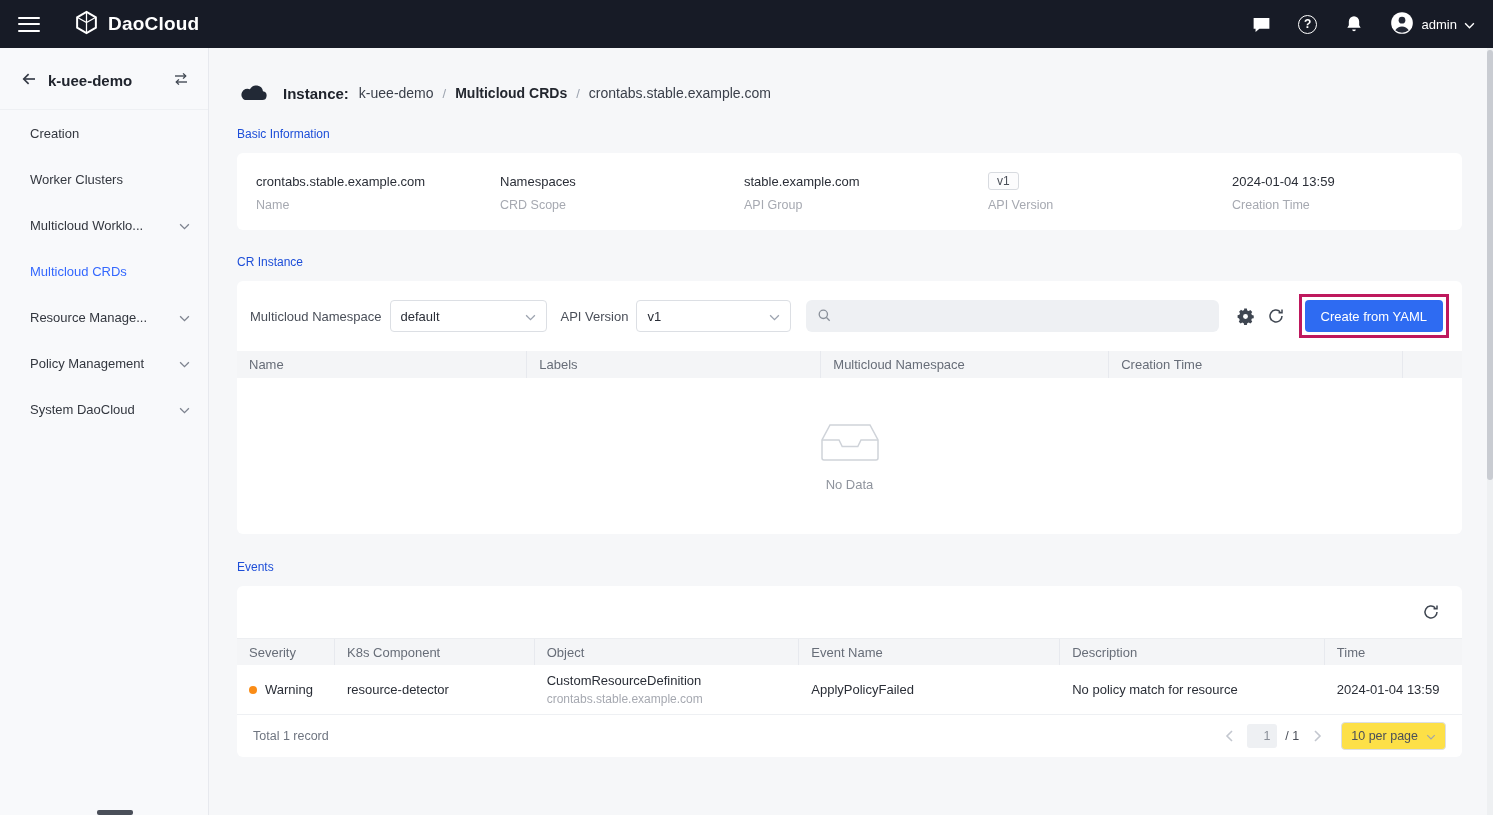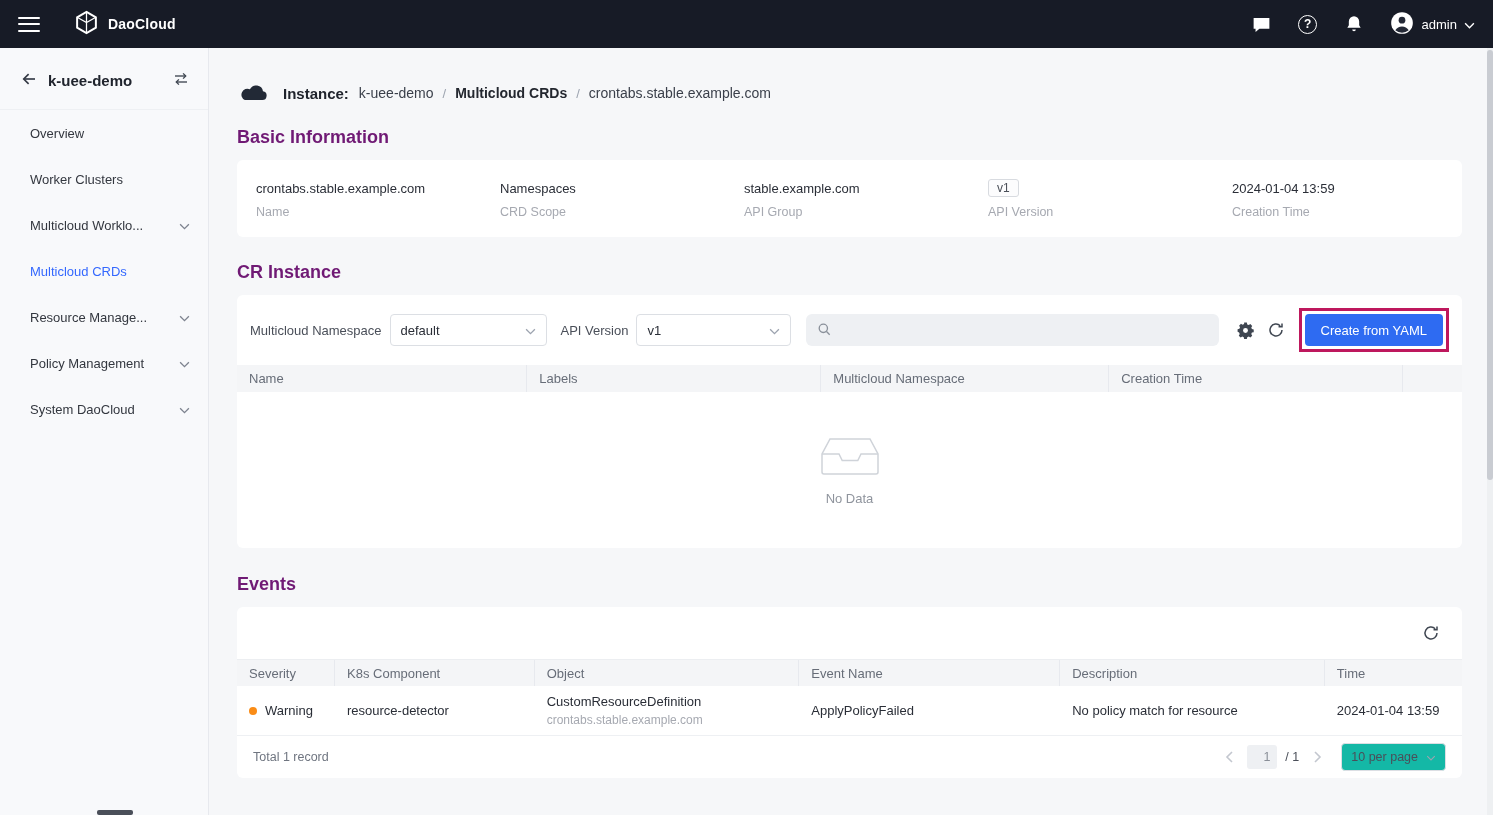--- a/index.html
+++ b/index.html
@@ -4,21 +4,21 @@
 <style>
   * { margin:0; padding:0; box-sizing:border-box; }
   html,body { width:1493px; height:815px; overflow:hidden; }
   body { font-family:"Liberation Sans",sans-serif; background:#f6f7f9; color:#2a2e37; position:relative; font-size:13px; }
 
   
   .topbar { height:48px; background:#171b26; display:flex; align-items:center; padding:0 18px; color:#fff; }
   .hamburger { width:22px; height:15px; display:flex; flex-direction:column; justify-content:space-between; cursor:pointer; }
   .hamburger i { display:block; height:2px; background:#fff; border-radius:1px; }
   .brand { display:flex; align-items:center; gap:9px; margin-left:34px; cursor:pointer; }
-  .brand-name { font-size:14px; font-weight:bold; letter-spacing:.2px; }
+  .brand-name { font-size:19px; font-weight:bold; letter-spacing:.2px; }
   .topbar-right { margin-left:auto; display:flex; align-items:center; gap:24px; }
   .tb-icon { width:22px; height:22px; display:flex; align-items:center; justify-content:center; cursor:pointer; }
   .help-circle { width:19px; height:19px; border:1.6px solid #fff; border-radius:50%; display:flex; align-items:center; justify-content:center; font-size:12px; font-weight:bold; }
   .user-chunk { display:flex; align-items:center; gap:7px; cursor:pointer; }
   .user-name { font-size:13px; }
 
   
   .layout { display:flex; height:767px; }
   .sidebar { width:209px; background:#f8f9fb; border-right:1px solid #e7e9ee; height:100%; flex:none; }
   .sb-head { display:flex; align-items:center; padding:22px 18px 18px 20px; gap:10px; border-bottom:1px solid #eef0f3; }
@@ -31,21 +31,21 @@
   
   .page-head { display:flex; align-items:center; margin-bottom:22px; }
   .cloud-wrap { margin-right:12px; display:flex; align-items:center; }
   .inst-label { font-weight:bold; font-size:15px; color:#20242d; margin-right:10px; }
   .crumb { font-size:14px; color:#3a3f4a; cursor:pointer; }
   .crumb.bold { font-weight:bold; color:#23272f; }
   .crumb-sep { color:#9ca3af; margin:0 9px; }
   .head-btns { margin-left:auto; display:flex; gap:16px; }
   .gbtn { background:#eef0f3; border:none; border-radius:4px; padding:8px 18px; font-size:13px; color:#2a2e37; font-family:inherit; cursor:pointer; }
 
-  .section-title { font-size:18px; font-weight:bold; color:#701a75; margin-bottom:12px; }
+  .section-title { font-size:12px; font-weight:normal; color:#1d4ed8; margin-bottom:12px; }
   .card { background:#fff; border-radius:6px; }
 
   
   .basic-card { display:flex; padding:17px 0 18px 19px; margin-bottom:25px; }
   .bi-field { width:244px; flex:none; }
   .bi-field:last-child { flex:1; }
   .bi-value { font-size:13px; color:#2a2e37; height:22px; display:flex; align-items:center; }
   .bi-label { font-size:12.5px; color:#a6a9b1; margin-top:6px; }
   .tag { display:inline-block; border:1px solid #d8dbe0; border-radius:3px; padding:1px 8px; font-size:12px; color:#4b5059; background:#fcfcfd; }
 
@@ -76,21 +76,21 @@
   .ev-row { display:flex; align-items:center; min-height:50px; border-bottom:1px solid #eef0f3; font-size:13px; color:#2a2e37; }
   .td { padding:6px 12px; }
   .sev { display:flex; align-items:center; gap:8px; }
   .dot { width:8px; height:8px; border-radius:50%; background:#fa8c16; flex:none; }
   .obj-sub { font-size:12px; color:#a6a9b1; margin-top:4px; }
   .ev-footer { height:42px; display:flex; align-items:center; padding:0 16px; font-size:12.5px; color:#6f7580; }
   .pager { margin-left:auto; display:flex; align-items:center; gap:8px; }
   .pg-arrow { width:20px; height:20px; display:flex; align-items:center; justify-content:center; cursor:pointer; }
   .pg-input { width:30px; height:24px; background:#eef0f3; border:none; border-radius:3px; text-align:right; padding-right:7px; font-size:12.5px; color:#8a8f98; font-family:inherit; }
   .pg-total { color:#4a4f59; }
-  .perpage { height:28px; border:1px solid #dcdfe4; border-radius:4px; background:#14b8a6; display:flex; align-items:center; gap:8px; padding:0 9px; font-size:12.5px; color:#4a4f59; cursor:pointer; margin-left:6px; }
+  .perpage { height:28px; border:1px solid #dcdfe4; border-radius:4px; background:#fde047; display:flex; align-items:center; gap:8px; padding:0 9px; font-size:12.5px; color:#4a4f59; cursor:pointer; margin-left:6px; }
 
   
   .vtrack { position:absolute; top:48px; right:0; width:6px; height:767px; background:#eef0f2; }
   .vthumb { position:absolute; top:2px; right:0; width:6px; height:430px; background:#c9ccd2; border-radius:3px; }
   .hthumb { position:absolute; bottom:0; left:97px; width:36px; height:5px; background:#4a4f59; border-radius:2px; }
 </style>
 </head>
 <body>
 
 <header class="topbar">
@@ -156,21 +156,21 @@
         <svg width="18" height="18" viewBox="0 0 24 24" fill="none" stroke="#3f4651" stroke-width="1.8">
             <path d="M4 8h14"></path>
             <path d="M14.8 4.5 18.3 8l-3.5 3.5"></path>
             <path d="M20 16H6"></path>
             <path d="M9.2 12.5 5.7 16l3.5 3.5"></path>
           </svg>
       </span>
     </div>
     <nav>
       <div class="sb-item">
-        <span>Overview</span>
+        <span>Creation</span>
       </div>
       <div class="sb-item">
         <span>Worker Clusters</span>
       </div>
       <div class="sb-item">
         <span>Multicloud Worklo...</span>
         <span><svg width="11" height="7" viewBox="0 0 12 8">
               <path d="M1 1.5 6 6.5 11 1.5" fill="none" stroke="#7d838f" stroke-width="1.5"></path>
             </svg></span>
       </div>

